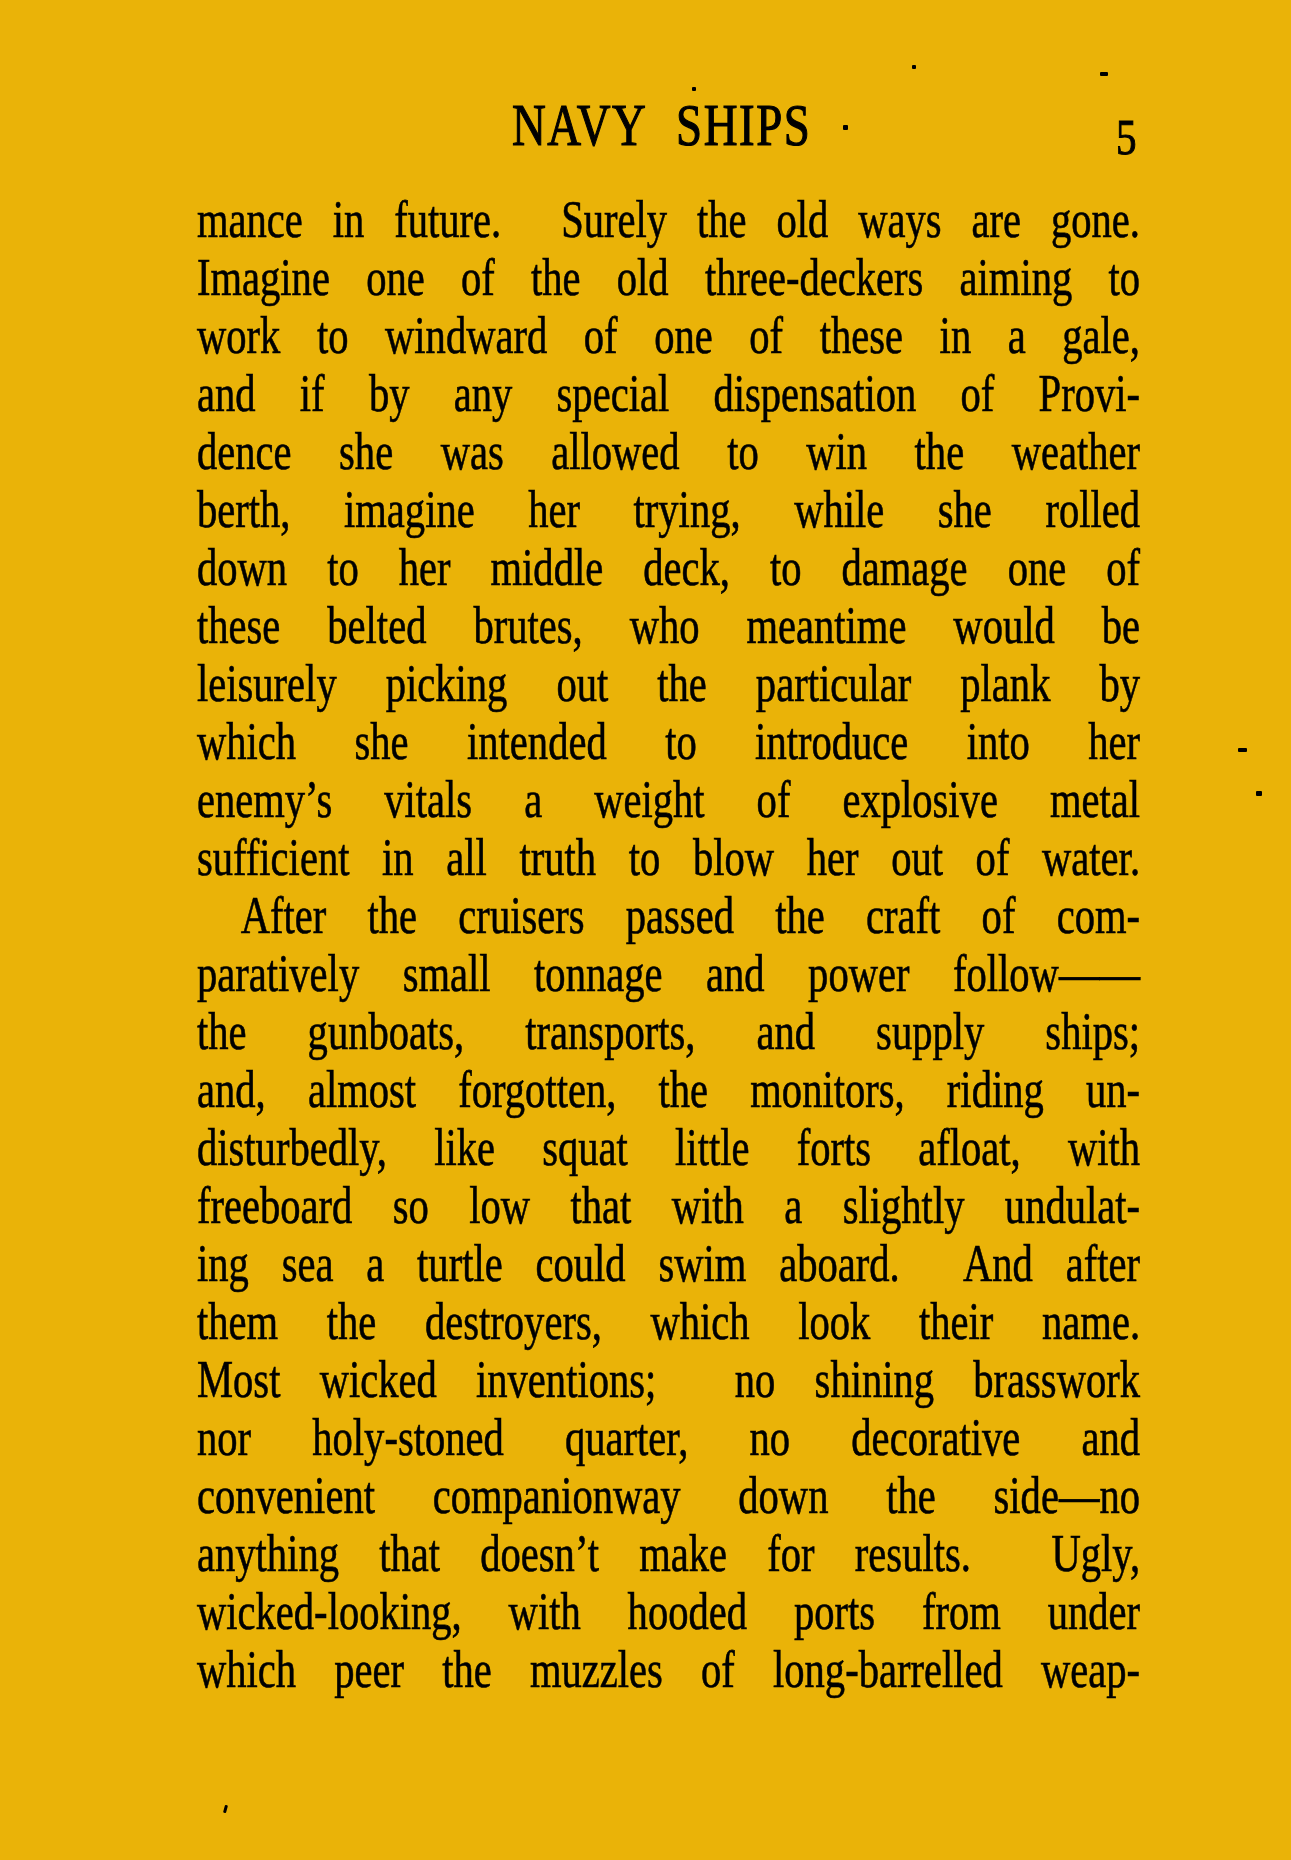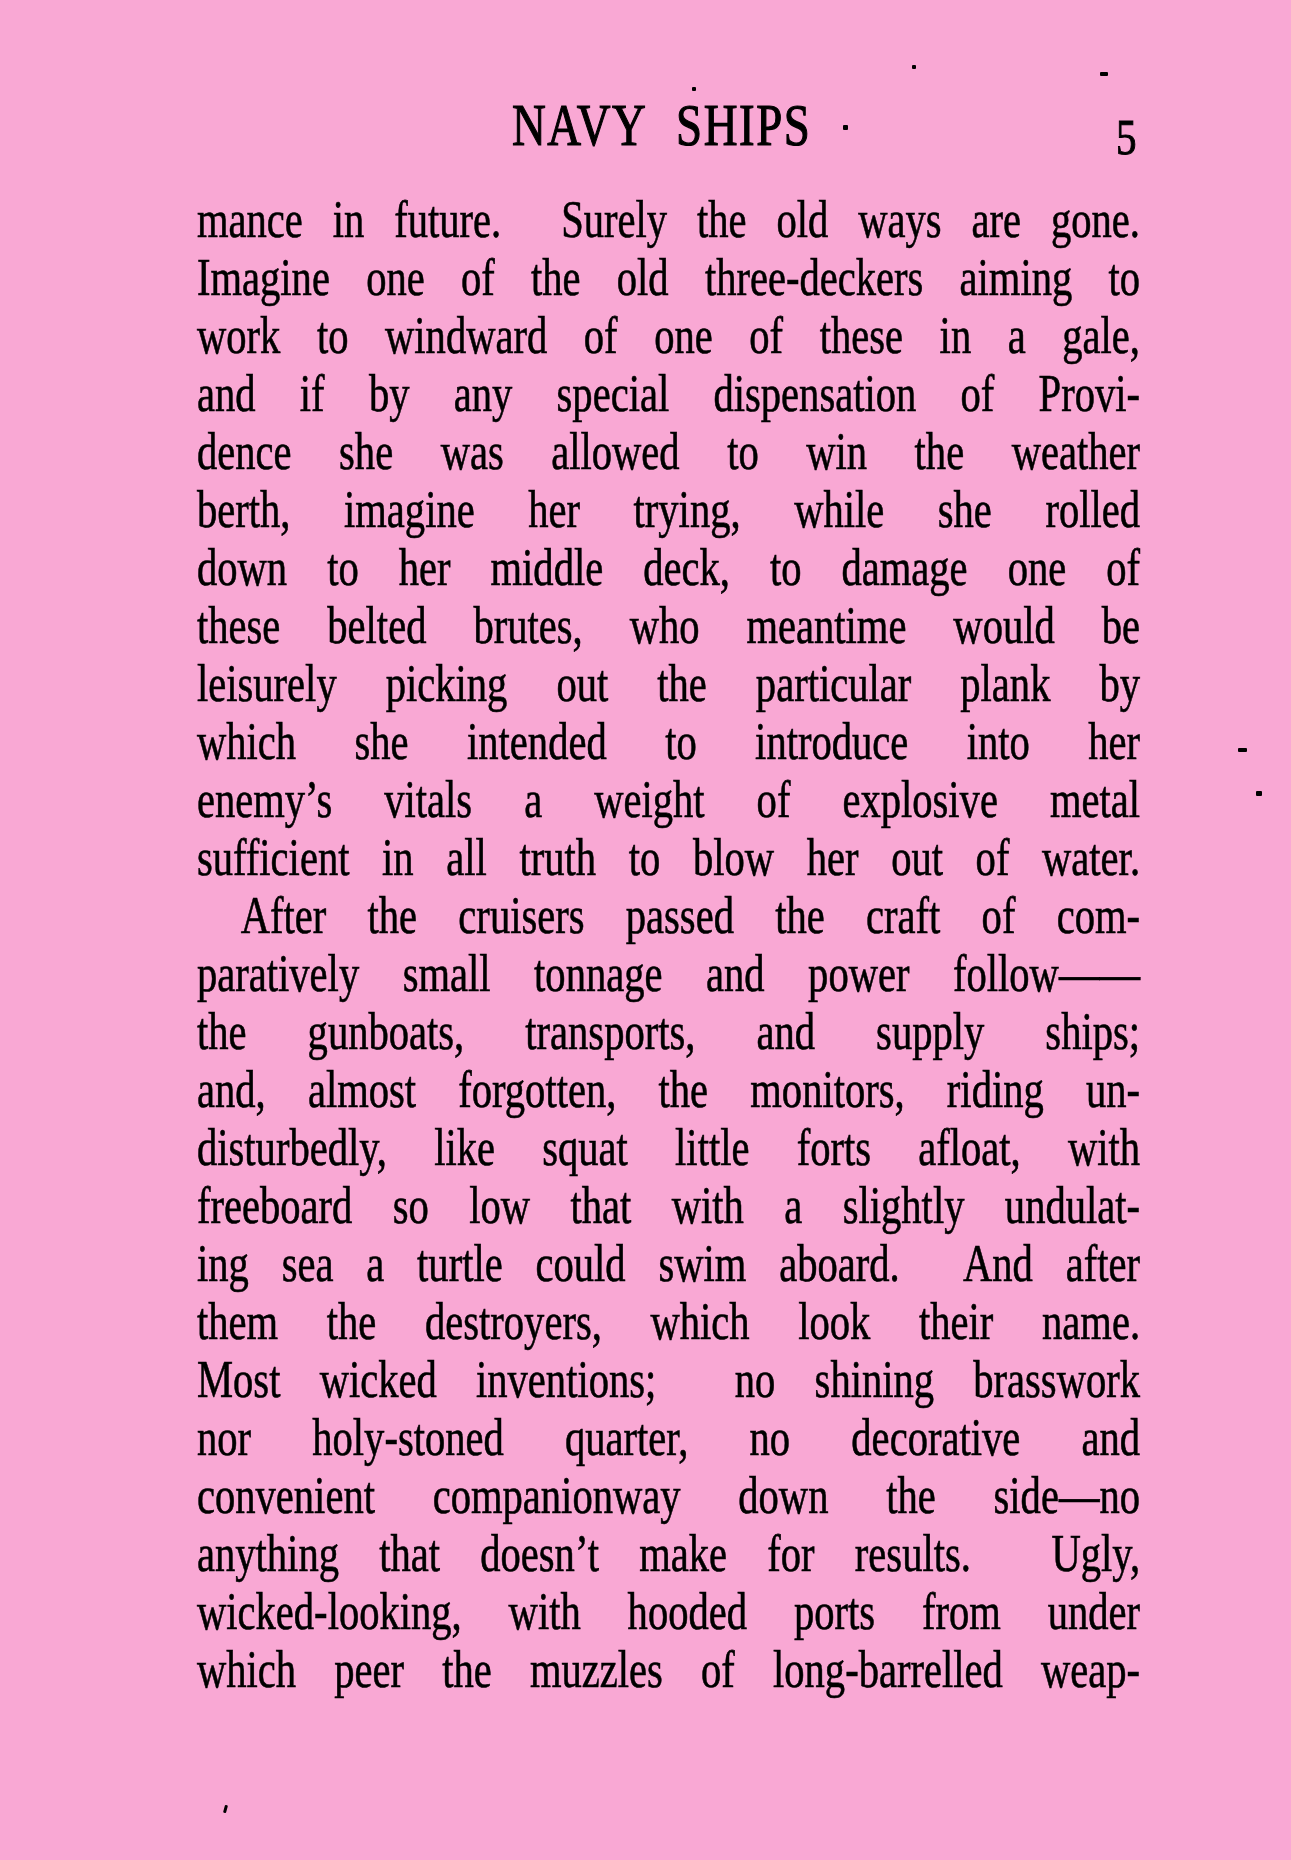--- a/index.html
+++ b/index.html
@@ -11,21 +11,21 @@
     width: 1291px;
     height: 1860px;
     position: relative;
     overflow: hidden;
     font-family: "Liberation Serif", serif;
     color: #000;
   }
   .page {
     position: absolute;
     inset: 0;
-    background: #f9a8d4;
+    background: #eab308;
   }
   .header-title {
     position: absolute;
     left: 512px;
     top: 95px;
     font-size: 60px;
     line-height: 1;
     letter-spacing: 2px;
     word-spacing: 22px;
     white-space: nowrap;

